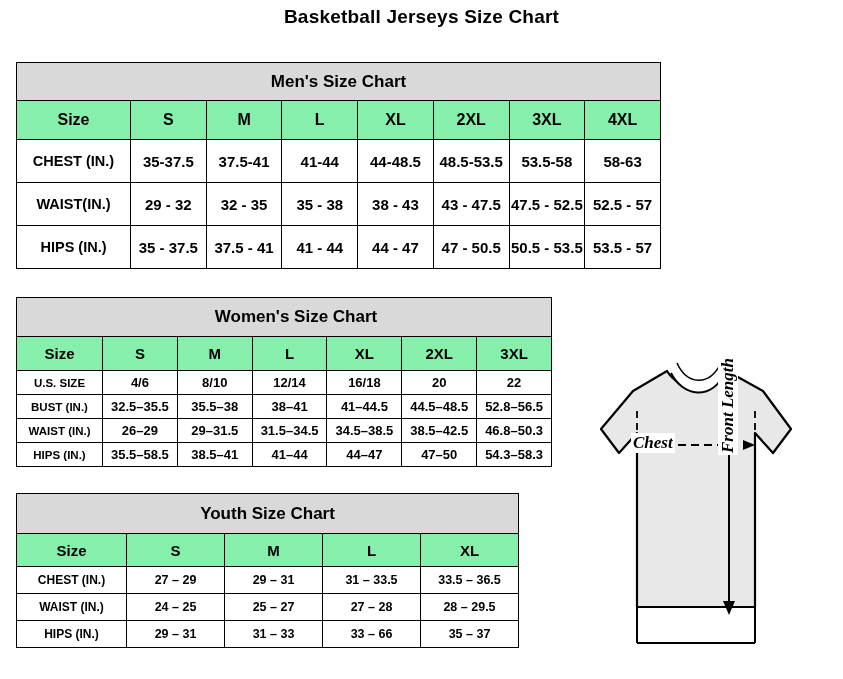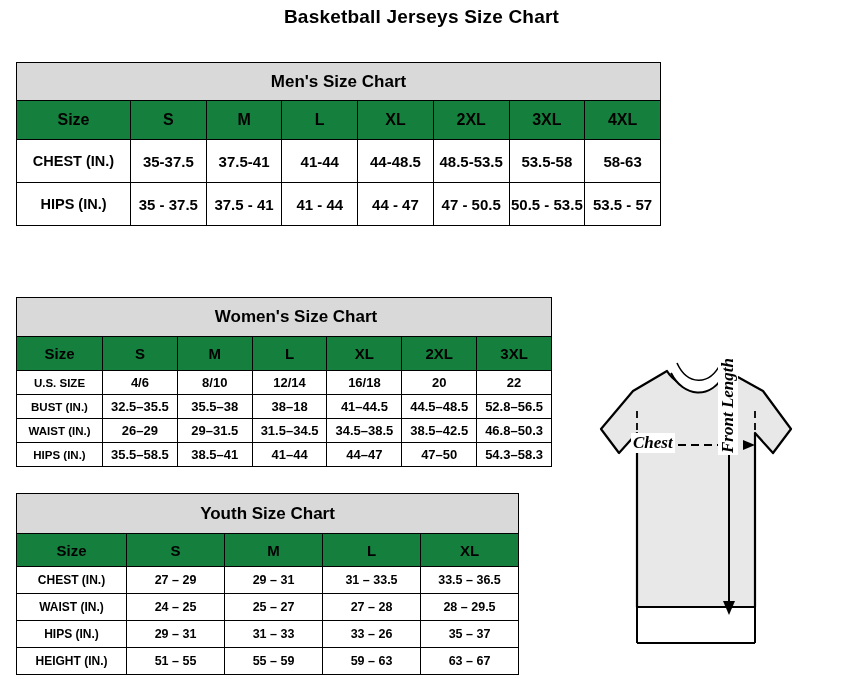--- a/index.html
+++ b/index.html
@@ -36,21 +36,21 @@
     text-align: center;
     vertical-align: middle;
     font-weight: bold;
     padding: 0;
   }
   .hdr-band {
     background: #d9d9d9;
     font-weight: bold;
   }
   .row-head {
-    background: #15803d;
+    background: #86efac;
   }
 
   
   #mens-wrap {
     position: absolute;
     left: 16px;
     top: 62px;
   }
   #mens-table {
     width: 645px;
@@ -157,20 +157,30 @@
         <td class="lbl">CHEST (IN.)</td>
         <td>35-37.5</td>
         <td>37.5-41</td>
         <td>41-44</td>
         <td>44-48.5</td>
         <td>48.5-53.5</td>
         <td>53.5-58</td>
         <td>58-63</td>
       </tr>
       <tr>
+        <td class="lbl">WAIST(IN.)</td>
+        <td>29 - 32</td>
+        <td>32 - 35</td>
+        <td>35 - 38</td>
+        <td>38 - 43</td>
+        <td>43 - 47.5</td>
+        <td>47.5 - 52.5</td>
+        <td>52.5 - 57</td>
+      </tr>
+      <tr>
         <td class="lbl">HIPS (IN.)</td>
         <td>35 - 37.5</td>
         <td>37.5 - 41</td>
         <td>41 - 44</td>
         <td>44 - 47</td>
         <td>47 - 50.5</td>
         <td>50.5 - 53.5</td>
         <td>53.5 - 57</td>
       </tr>
     </tbody>
@@ -207,21 +217,21 @@
         <td>8/10</td>
         <td>12/14</td>
         <td>16/18</td>
         <td>20</td>
         <td>22</td>
       </tr>
       <tr>
         <td class="lbl">BUST  (IN.)</td>
         <td>32.5–35.5</td>
         <td>35.5–38</td>
-        <td>38–18</td>
+        <td>38–41</td>
         <td>41–44.5</td>
         <td>44.5–48.5</td>
         <td>52.8–56.5</td>
       </tr>
       <tr>
         <td class="lbl">WAIST  (IN.)</td>
         <td>26–29</td>
         <td>29–31.5</td>
         <td>31.5–34.5</td>
         <td>34.5–38.5</td>
@@ -272,29 +282,22 @@
         <td class="lbl">WAIST  (IN.)</td>
         <td>24 – 25</td>
         <td>25 – 27</td>
         <td>27 – 28</td>
         <td>28 – 29.5</td>
       </tr>
       <tr>
         <td class="lbl">HIPS  (IN.)</td>
         <td>29 – 31</td>
         <td>31 – 33</td>
-        <td>33 – 26</td>
+        <td>33 – 66</td>
         <td>35 – 37</td>
-      </tr>
-      <tr>
-        <td class="lbl">HEIGHT  (IN.)</td>
-        <td>51 – 55</td>
-        <td>55 – 59</td>
-        <td>59 – 63</td>
-        <td>63 – 67</td>
       </tr>
     </tbody>
   </table>
 </div>
 
 <div id="shirt-diagram">
   <svg width="300" height="320" viewBox="0 0 300 320">
 
     <path d="M74 36
              L108 16

